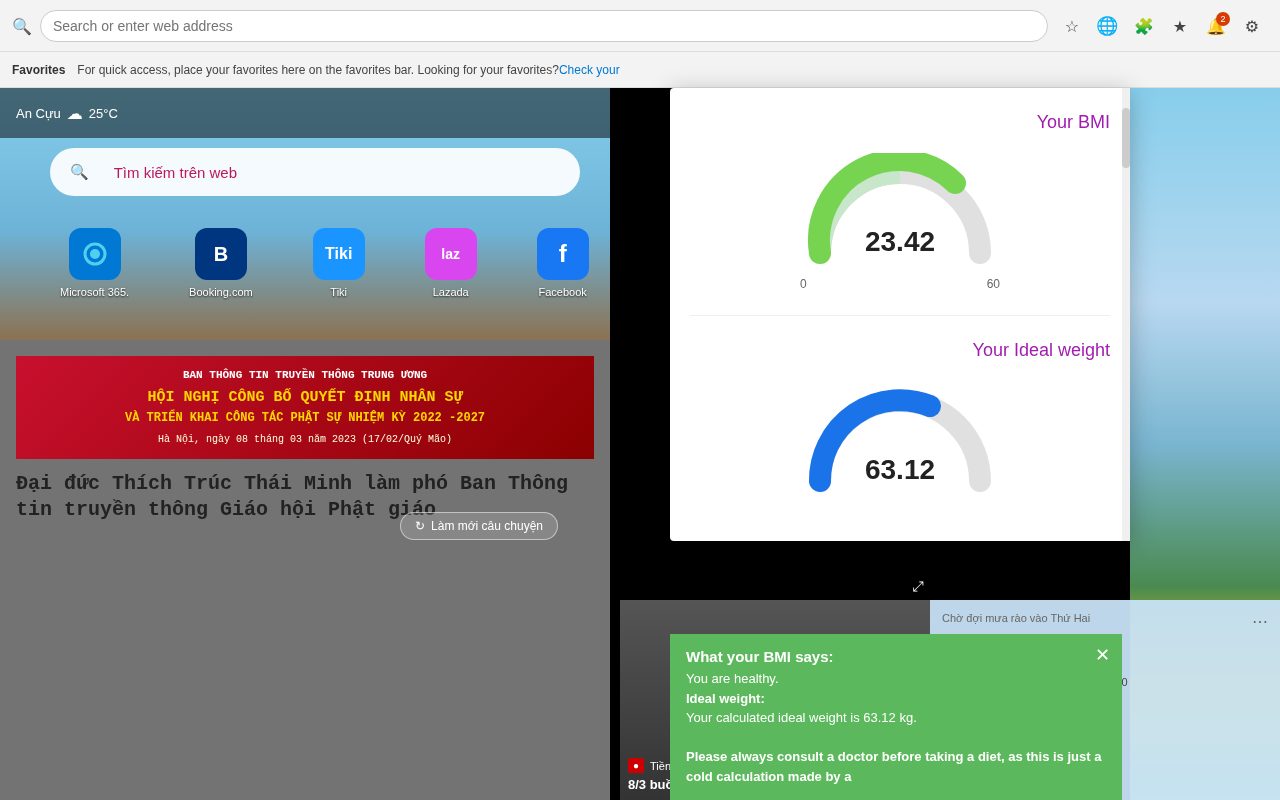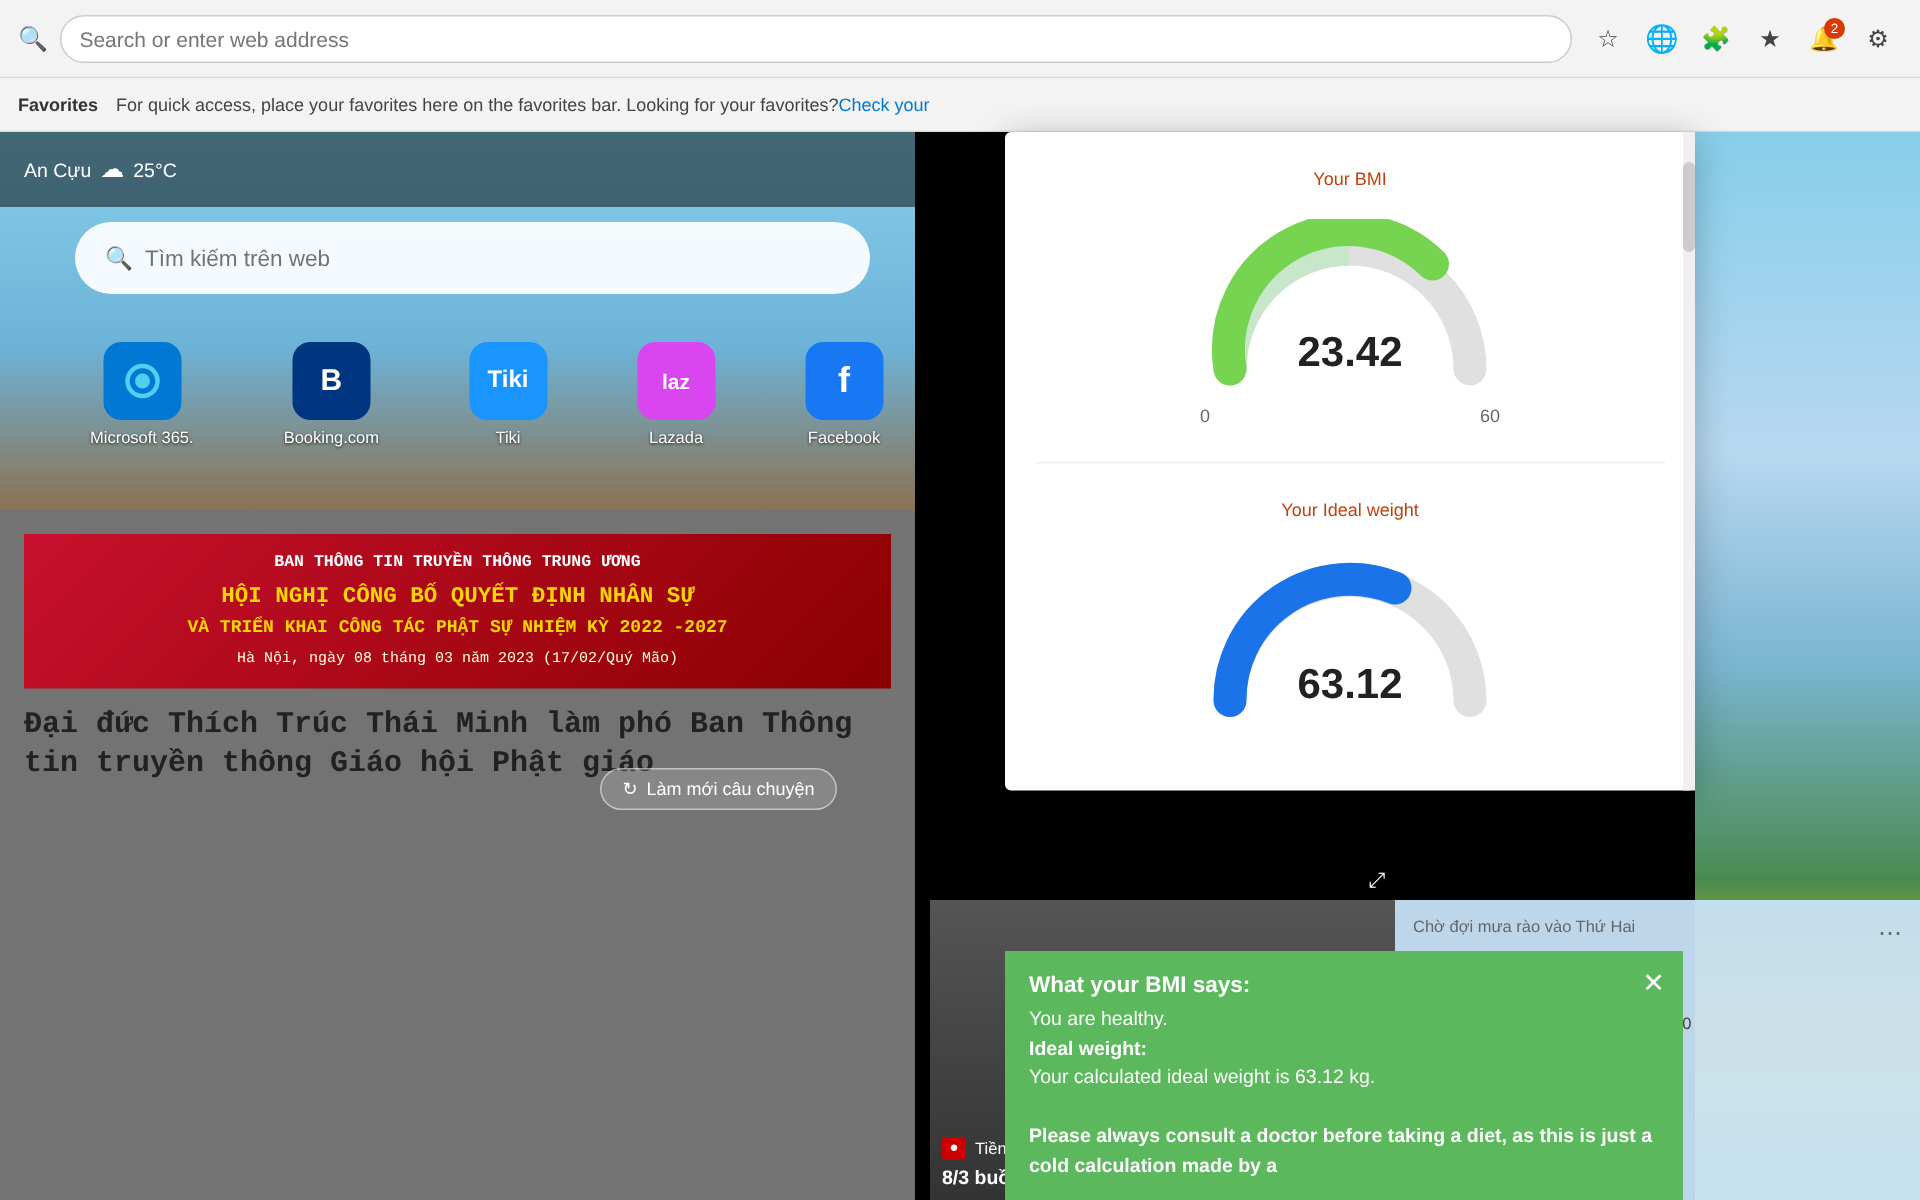--- a/index.html
+++ b/index.html
@@ -302,23 +302,23 @@
       border-radius: 4px;
       box-shadow: 0 4px 24px rgba(0,0,0,0.25);
       z-index: 200;
       padding: 24px 20px 16px;
     }
 
     .bmi-section {
       margin-bottom: 24px;
     }
     .bmi-title {
-      text-align: center;
-      font-size: 12px;
-      color: #c2410c;
+      text-align: right;
+      font-size: 18px;
+      color: #a21caf;
       margin-bottom: 20px;
       font-weight: 400;
     }
     .gauge-labels {
       display: flex;
       justify-content: space-between;
       width: 200px;
       margin: 4px auto 0;
       font-size: 12px;
       color: #666;
@@ -421,21 +421,21 @@
   <div class="page-topbar">
     <div class="weather-widget">
       <span>An Cựu</span>
       <span class="cloud-icon">☁</span>
       <span>25°C</span>
     </div>
   </div>
 
   <div class="page-search">
     <span style="color:#666;margin-right:8px;">🔍</span>
-    <span style="color:#737373;">Tìm kiếm trên web</span>
+    <span style="color:#be185d;margin-left:17px;">Tìm kiếm trên web</span>
   </div>
 
   <div class="site-shortcuts">
     <div class="shortcut">
       <div class="shortcut-icon" style="background:#0078d4;">
 
         <svg width="32" height="32" viewBox="0 0 32 32">
           <circle cx="16" cy="16" r="14" fill="#0078d4"></circle>
           <circle cx="16" cy="16" r="10" fill="none" stroke="#50d0f0" stroke-width="3"></circle>
           <circle cx="16" cy="16" r="5" fill="#50d0f0"></circle>

